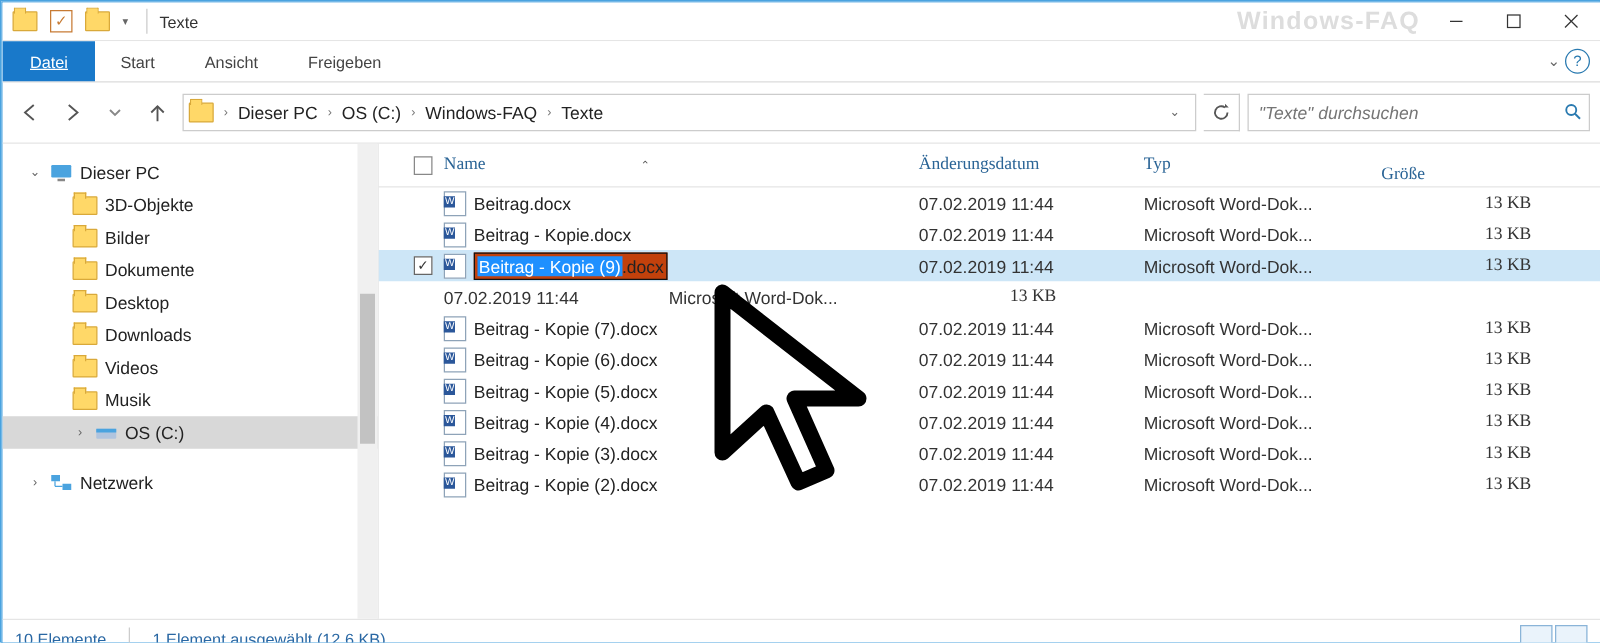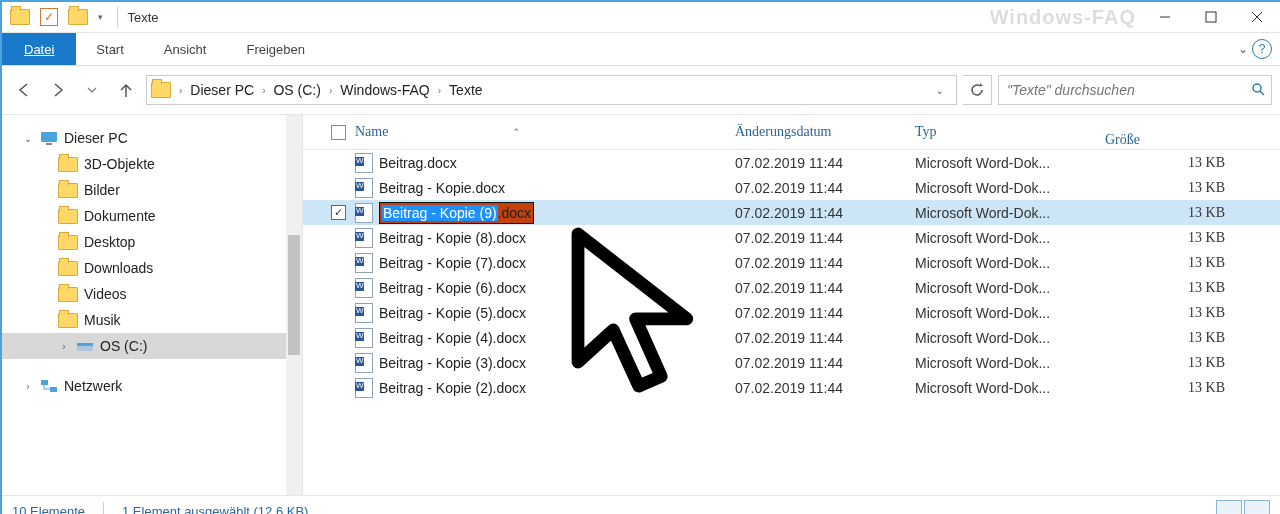--- a/index.html
+++ b/index.html
@@ -376,24 +376,20 @@
             </div>
           </div>
           <div class="datecell">07.02.2019 11:44</div>
           <div class="typecell">Microsoft Word-Dok...</div>
           <div class="sizecell">13 KB</div>
         </div>
         <div class="row">
           <div class="cbcell">
             <div class="box"></div>
           </div>
-          <div class="namecell">
-            <div class="docicon"></div>
-            <span>Beitrag - Kopie (8).docx</span>
-          </div>
           <div class="datecell">07.02.2019 11:44</div>
           <div class="typecell">Microsoft Word-Dok...</div>
           <div class="sizecell">13 KB</div>
         </div>
         <div class="row">
           <div class="cbcell">
             <div class="box"></div>
           </div>
           <div class="namecell">
             <div class="docicon"></div>

